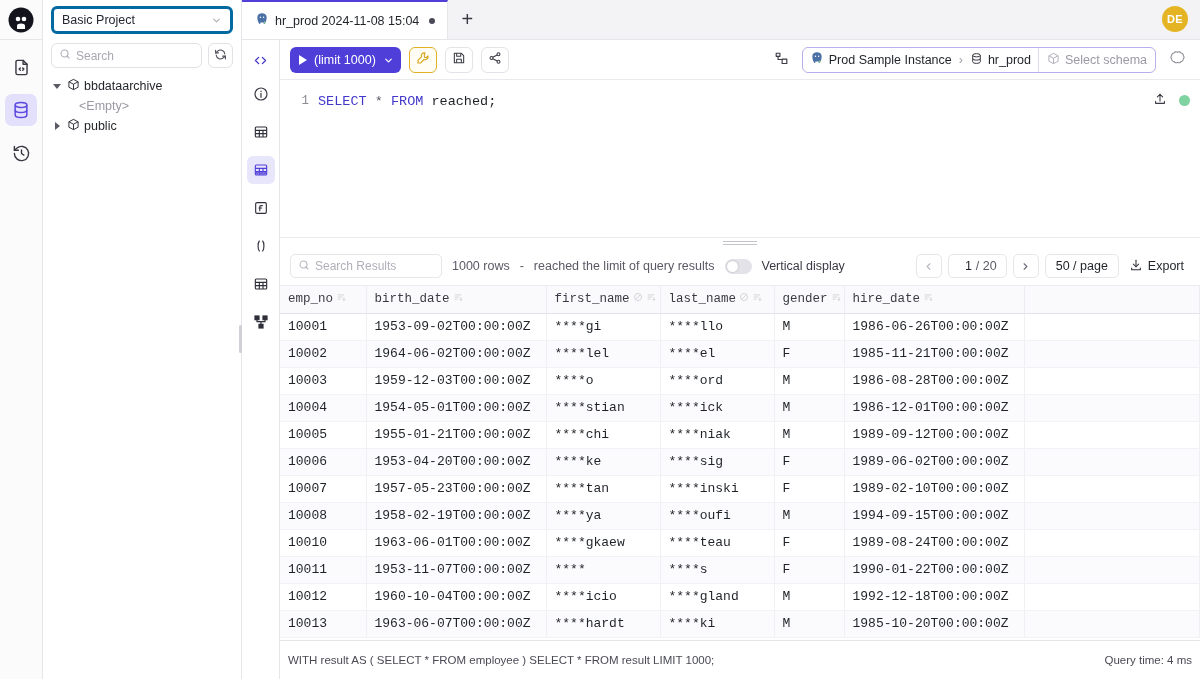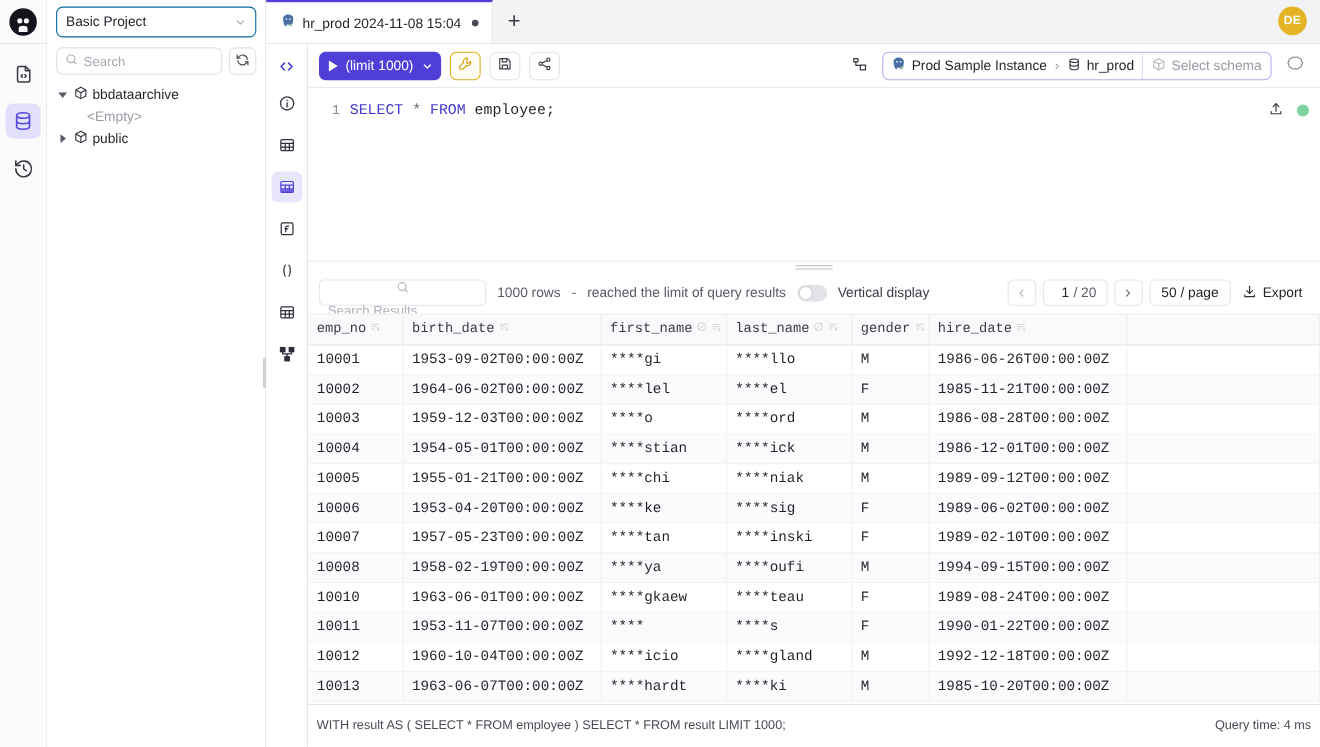--- a/index.html
+++ b/index.html
@@ -38,21 +38,21 @@
   
   .sidebar {
     width: 199px; flex: 0 0 199px;
     background: #ffffff;
     border-right: 1px solid #e6e6ea;
     display: flex; flex-direction: column;
   }
   .proj-wrap { padding: 6px 8px 0 8px; }
   .proj-select {
     height: 28px; width: 100%;
-    border: 1px solid #0369a1; border-radius: 6px;
+    border: 3px solid #0369a1; border-radius: 6px;
     display: flex; align-items: center; padding: 0 8px;
     font-size: 12.5px; color: #24292f; cursor: pointer;
     background:#fff;
   }
   .proj-select .lbl { flex: 1; }
   .chev { width: 11px; height: 11px; opacity: .55; }
   .search-row { display: flex; gap: 6px; padding: 9px 8px 0 8px; }
   .search-box {
     flex: 1; height: 25px;
     border: 1px solid #e1e1e6; border-radius: 6px;
@@ -158,21 +158,21 @@
   .op { color: #5a5a66; }
   .ed-actions { position: absolute; right: 10px; top: 12px; display: flex; align-items: center; gap: 12px; }
   .green-dot { width: 11px; height: 11px; border-radius: 50%; background: #7ed3a0; }
   .splitter { height: 9px; background: #fff; display: flex; align-items: center; justify-content: center; cursor: row-resize; }
   .grip { width: 34px; height: 4px; border-top: 1px solid #c4c4cc; border-bottom: 1px solid #c4c4cc; }
 
   
   .res-bar { height: 38px; display: flex; align-items: center; gap: 10px; padding: 0 10px; background:#fff; }
   .res-search {
     width: 152px; height: 24px; border: 1px solid #e6e6eb; border-radius: 5px;
-    display: flex; align-items: center; gap: 5px; padding: 0 7px; flex-direction: column;
+    display: flex; align-items: center; gap: 5px; padding: 0 7px;
   }
   .res-search input { border: 0; outline: 0; width: 100%; font-size: 12px; font-family: inherit; background: transparent; color:#24292f; }
   .res-search input::placeholder { color: #b0b0ba; }
   .rowinfo { font-size: 12.5px; color: #5a5a66; white-space: nowrap; }
   .toggle { width: 27px; height: 15px; border-radius: 8px; background: #e2e2e8; position: relative; cursor: pointer; }
   .toggle .knob { position: absolute; left: 2px; top: 2px; width: 11px; height: 11px; border-radius: 50%; background: #fff; box-shadow: 0 0 2px rgba(0,0,0,.25); }
   .vlabel { font-size: 12.5px; color: #3a3a44; }
   .pager { display: flex; align-items: center; gap: 6px; margin-left: auto; }
   .pg-btn { width: 26px; height: 24px; border: 1px solid #e6e6eb; border-radius: 5px; display: flex; align-items: center; justify-content: center; cursor: pointer; color: #9a9aa4; font-size: 12px; background:#fff;}
   .pg-box { height: 24px; border: 1px solid #e6e6eb; border-radius: 5px; display: flex; align-items: center; gap: 4px; padding: 0 9px; font-size: 12.5px; }
@@ -486,21 +486,21 @@
               <svg width="17" height="17" viewBox="0 0 24 24" fill="none" stroke="#8a8a95" stroke-width="1.5">
                 <path d="M12 3.2c1.7-1.2 3.9-.6 4.9 1 2 .1 3.5 1.8 3.3 3.8 1.4 1.2 1.4 3.4 0 4.6.2 2-1.3 3.7-3.3 3.8-1 1.6-3.2 2.2-4.9 1-1.7 1.2-3.9.6-4.9-1-2-.1-3.5-1.8-3.3-3.8-1.4-1.2-1.4-3.4 0-4.6-.2-2 1.3-3.7 3.3-3.8 1-1.6 3.2-2.2 4.9-1z"></path>
               </svg>
             </span>
           </div>
         </div>
 
         <div class="editor">
           <div class="code-line">
             <div class="gutter">1</div>
-            <div class="code"><span class="kw">SELECT</span><span> </span><span class="op">*</span><span> </span><span class="kw">FROM</span><span> employee;</span></div>
+            <div class="code"><span class="kw">SELECT</span><span> </span><span class="op">*</span><span> </span><span class="kw">FROM</span><span> reached;</span></div>
           </div>
           <div class="ed-actions">
             <span>
               <svg width="14" height="14" viewBox="0 0 24 24" fill="none" stroke="#3a3a44" stroke-width="1.8" stroke-linecap="round" stroke-linejoin="round">
                   <path d="M12 16V4"></path>
                   <path d="M7.5 8.5 12 4l4.5 4.5"></path>
                   <path d="M4.5 16v3.5h15V16"></path>
                 </svg>
             </span>
             <span class="green-dot"></span>

